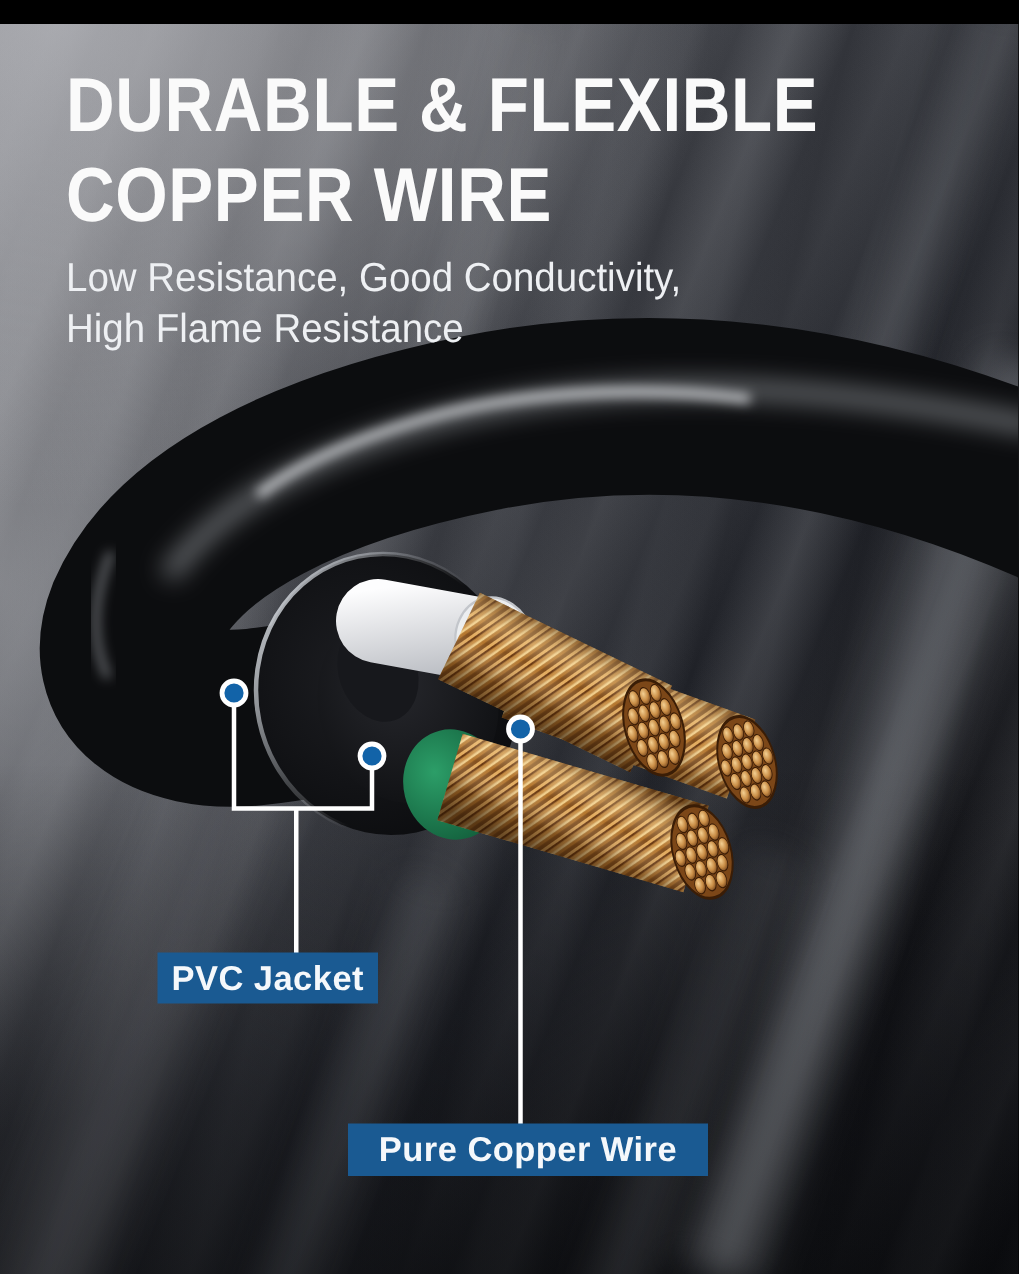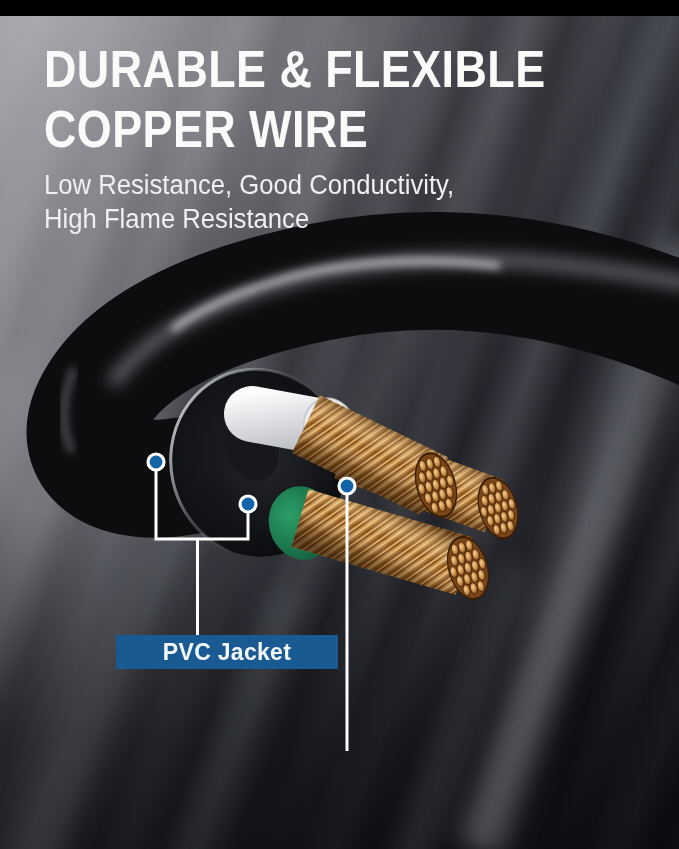--- a/index.html
+++ b/index.html
@@ -36,21 +36,21 @@
   .subheadline{position:absolute;left:44px;top:152px;margin:0;color:#eef0f3;
     font-weight:400;font-size:27px;line-height:34px;
     transform:scaleX(.95);transform-origin:0 0;white-space:nowrap;}
   .subheadline span{display:block;}
 
   .scene{position:absolute;left:0;top:0;}
 
   .callout-label{position:absolute;display:flex;align-items:center;justify-content:center;
     color:#f5f8fb;font-weight:700;font-size:23px;letter-spacing:.3px;
     transform-origin:center;white-space:nowrap;}
-  .label-pvc{left:116px;top:619px;width:222px;height:34px;text-align:center;}
+  .label-pvc{left:105px;top:619px;width:147px;height:34px;text-align:center;}
   .label-copper{left:232px;top:733px;width:240px;height:35px;}
 </style>
 </head>
 <body>
 
 <div class="stage">
 
   <div class="streak s1"></div>
   <div class="streak s2"></div>
   <div class="streak s3"></div>
@@ -200,14 +200,15 @@
   <h1 class="headline">
     <span>DURABLE &amp; FLEXIBLE</span>
     <span>COPPER WIRE</span>
   </h1>
   <p class="subheadline">
     <span>Low Resistance, Good Conductivity,</span>
     <span>High Flame Resistance</span>
   </p>
 
   <div class="callout-label label-pvc" id="pvcLabel" style="background: rgb(26, 90, 146); color: rgb(245, 248, 251);">PVC Jacket</div>
+  <div class="callout-label label-copper" id="copperLabel" style="background: rgb(26, 90, 146); color: rgb(245, 248, 251);">Pure Copper Wire</div>
 
 </div>
 
 </body></html>

